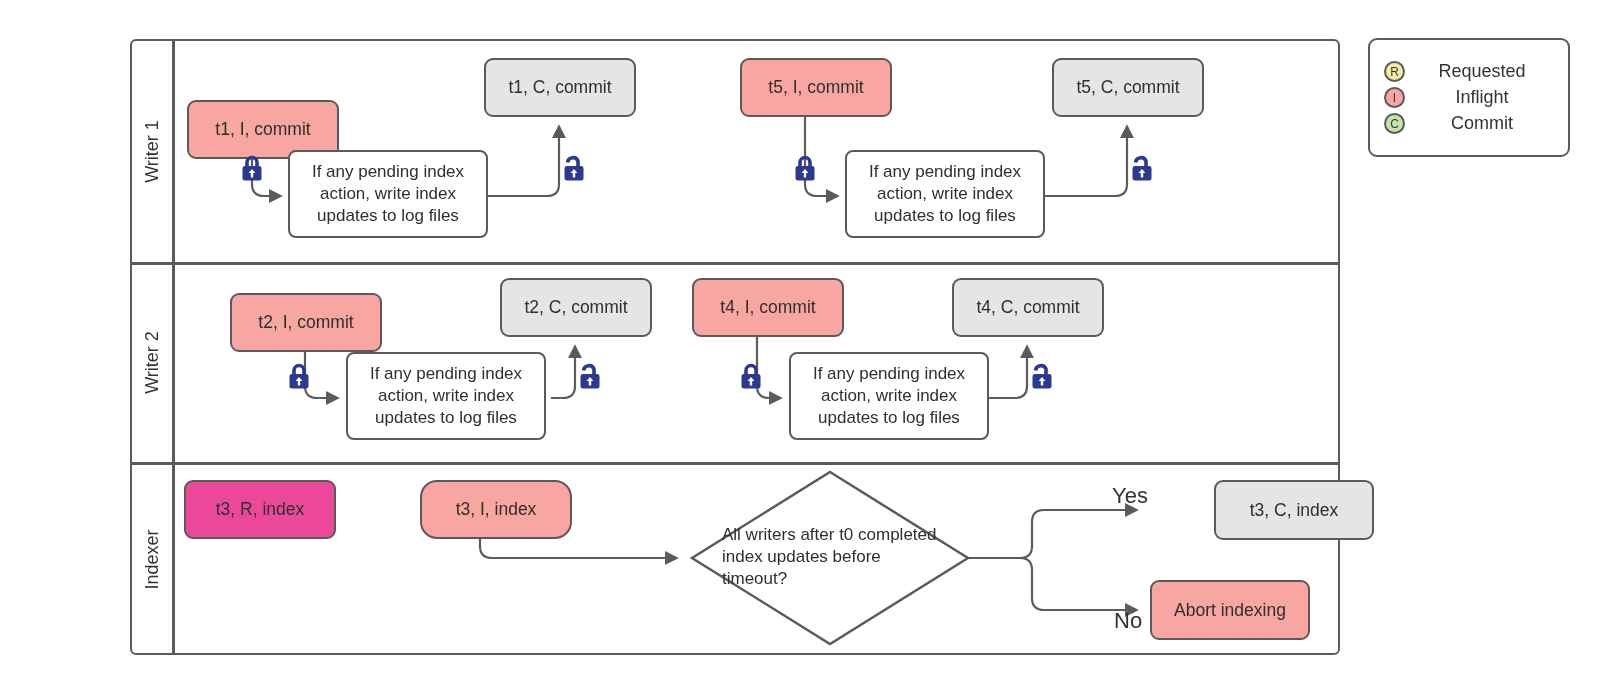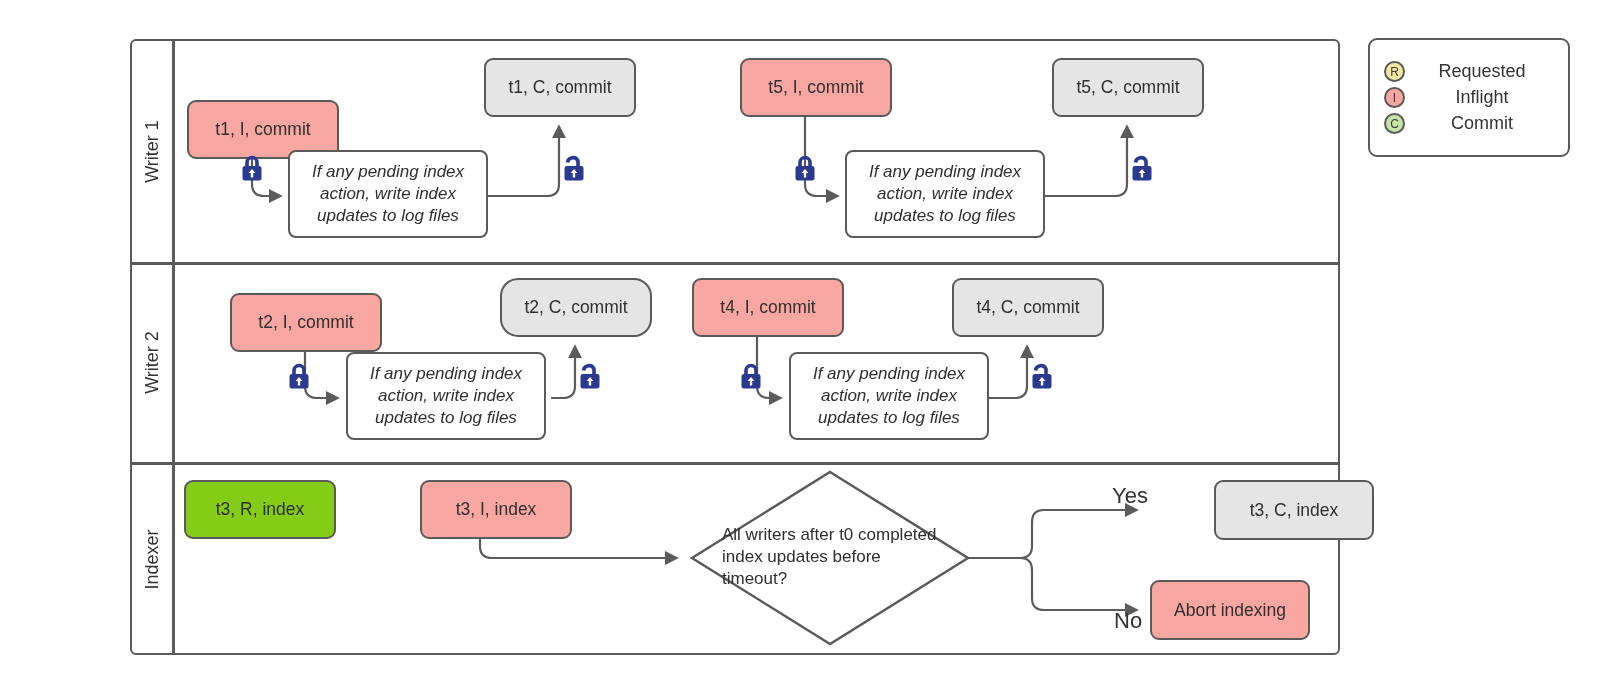--- a/index.html
+++ b/index.html
@@ -41,32 +41,31 @@
   
   .stadium {
     position: absolute; z-index: 2;
     width: 152px; height: 59px;
     border: 2.5px solid #5a5a5a; border-radius: 9px;
     display: flex; align-items: center; justify-content: center;
     font-size: 17.5px; color: #2f2f2f;
   }
   .fill-inflight  { background: #f8a6a1; }
   .fill-commit    { background: #e5e5e5; }
-  .fill-requested { background: #84cc16; }
+  .fill-requested { background: #ec4899; }
 
   .process {
     position: absolute; z-index: 2;
     width: 200px; height: 88px;
     background: #ffffff;
     border: 2.5px solid #5a5a5a; border-radius: 8px;
     display: flex; align-items: center; justify-content: center;
     text-align: center;
     font-size: 17px; line-height: 1.3; color: #2f2f2f;
     padding: 2px 8px;
-    font-style: italic;
   }
 
   .decision-text {
     position: absolute; z-index: 2;
     left: 722px; top: 524px; width: 216px;
     font-size: 17px; line-height: 1.3; color: #2f2f2f;
   }
 
   .branch-label {
     position: absolute; z-index: 3;
@@ -146,28 +145,28 @@
   <div class="stadium fill-inflight" style="left:187px; top:58px;margin-top:42px;">t1, I, commit</div>
   <div class="process" style="left:288px; top:150px;">If any pending index action, write index updates to log files</div>
   <div class="stadium fill-commit" style="left:484px; top:58px;">t1, C, commit</div>
 
   <div class="stadium fill-inflight" style="left:740px; top:58px;">t5, I, commit</div>
   <div class="process" style="left:845px; top:150px;">If any pending index action, write index updates to log files</div>
   <div class="stadium fill-commit" style="left:1052px; top:58px;">t5, C, commit</div>
 
   <div class="stadium fill-inflight" style="left:230px; top:293px;">t2, I, commit</div>
   <div class="process" style="left:346px; top:352px;">If any pending index action, write index updates to log files</div>
-  <div class="stadium fill-commit" style="left:500px; top:278px;border-radius:18px;">t2, C, commit</div>
+  <div class="stadium fill-commit" style="left:500px; top:278px;">t2, C, commit</div>
 
   <div class="stadium fill-inflight" style="left:692px; top:278px;">t4, I, commit</div>
   <div class="process" style="left:789px; top:352px;">If any pending index action, write index updates to log files</div>
   <div class="stadium fill-commit" style="left:952px; top:278px;">t4, C, commit</div>
 
   <div class="stadium fill-requested" style="left:184px; top:480px;">t3, R, index</div>
-  <div class="stadium fill-inflight" style="left:420px; top:480px;">t3, I, index</div>
+  <div class="stadium fill-inflight" style="left:420px; top:480px;border-radius:17px;">t3, I, index</div>
   <div class="decision-text">All writers after t0 completed index updates before timeout?</div>
   <div class="stadium fill-commit" style="left:1214px; top:480px; width:160px; height:60px;">t3, C, index</div>
   <div class="stadium fill-inflight" style="left:1150px; top:580px; width:160px; height:60px;">Abort indexing</div>
 
   <div class="branch-label" style="left:1064px; top:483px;">Yes</div>
   <div class="branch-label" style="left:1066px; top:608px;text-align:center;">No</div>
 
   <svg class="lock" style="left:239px; top:153px;" width="26" height="30" viewBox="0 0 26 30">
     <path d="M8 14 V9.5 a5 5 0 0 1 10 0 V14" fill="none" stroke="#2b3990" stroke-width="3.6"></path>
     <rect x="3.5" y="13" width="19" height="14.5" rx="2.5" fill="#2b3990"></rect>

